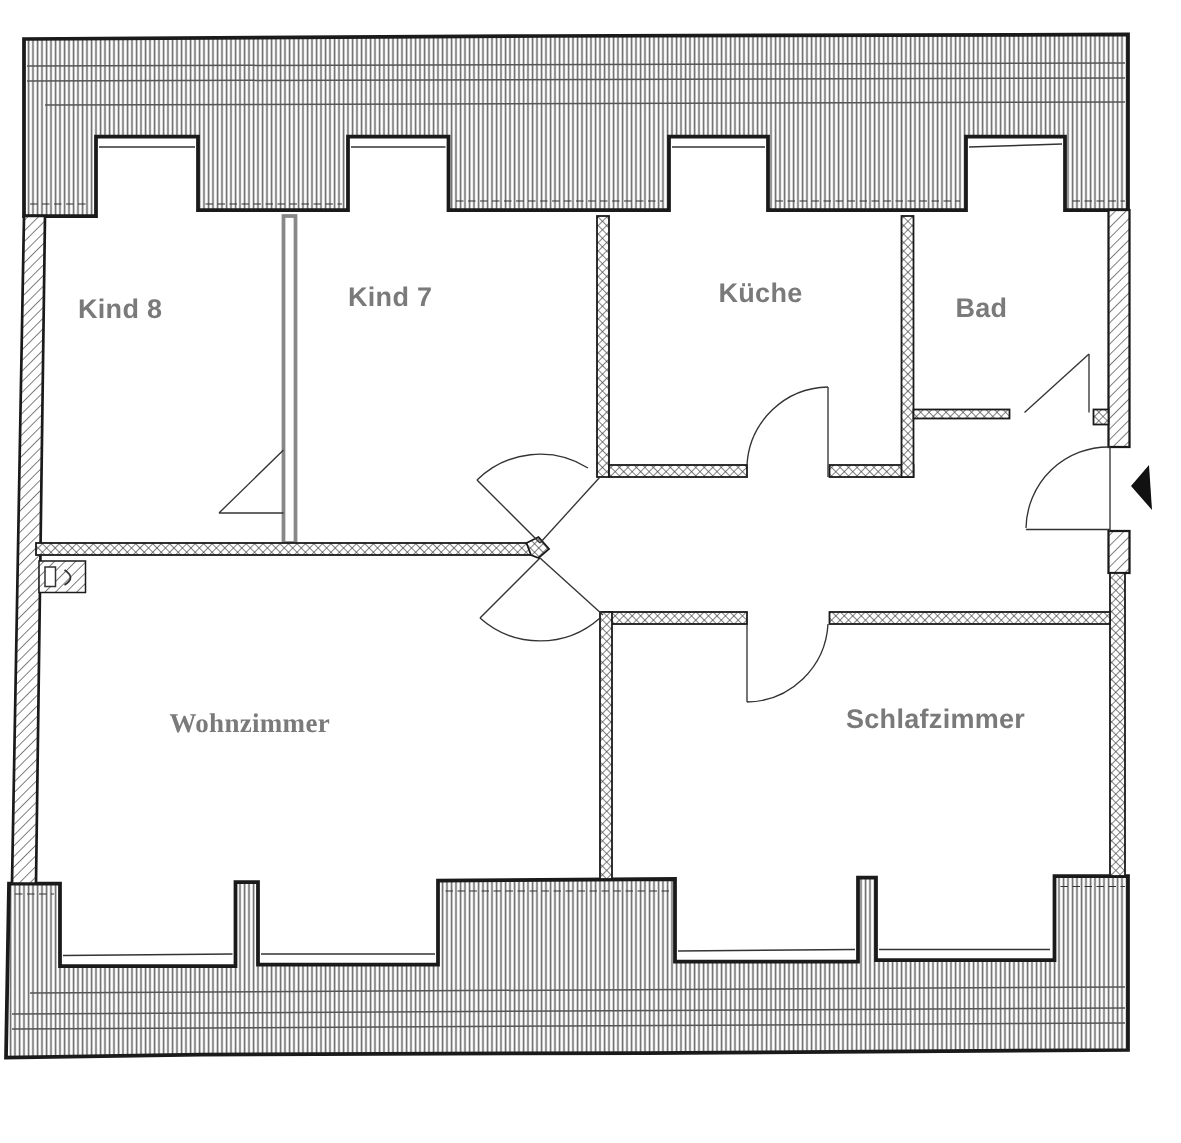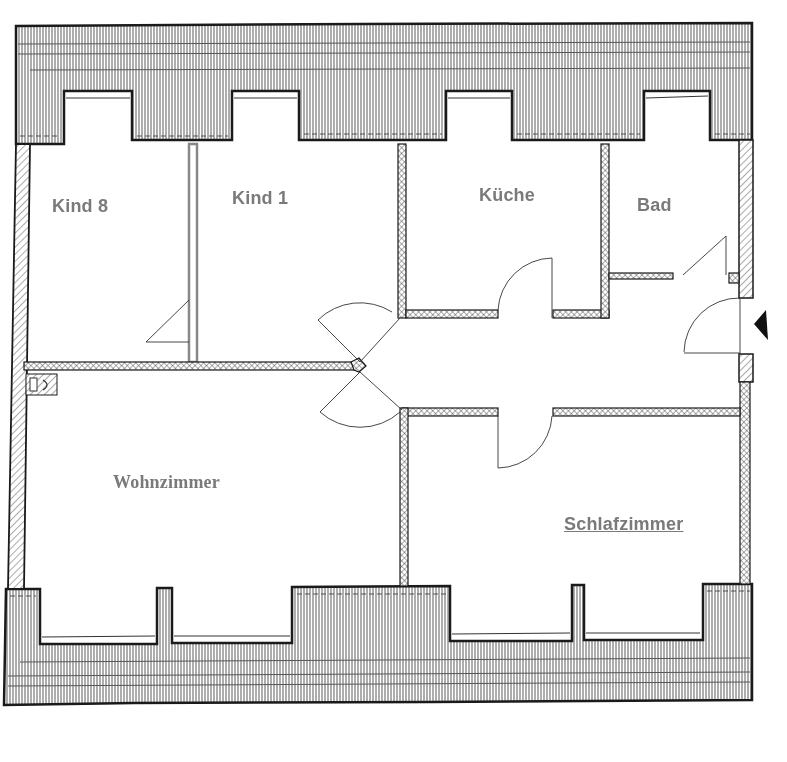--- a/index.html
+++ b/index.html
@@ -120,17 +120,17 @@
   <g>
     <rect x="26" y="374" width="31" height="21" fill="url(#diag)" stroke="#1a1a1a" stroke-width="1"></rect>
     <rect x="30" y="378" width="7" height="13" fill="#ffffff" stroke="#333" stroke-width="1"></rect>
     <path d="M43,380 q8,5 0,10" fill="none" stroke="#333" stroke-width="1.2"></path>
   </g>
 
   <polygon points="754,324 766,310 768,340" fill="#111"></polygon>
 </svg>
 
 <div class="room-label" style="left:52px; top:196px;">Kind 8</div>
-<div class="room-label" style="left:232px; top:188px;">Kind 1</div>
+<div class="room-label" style="left:232px; top:188px;">Kind 7</div>
 <div class="room-label" style="left:479px; top:185px;text-align:center;">Küche</div>
 <div class="room-label" style="left:637px; top:195px;">Bad</div>
 <div class="room-label" style="left:113px; top:472px;font-family:Liberation Serif, serif;">Wohnzimmer</div>
-<div class="room-label" style="left:564px; top:514px;text-decoration:underline;">Schlafzimmer</div>
+<div class="room-label" style="left:564px; top:469px;">Schlafzimmer</div>
 
 </body></html>

